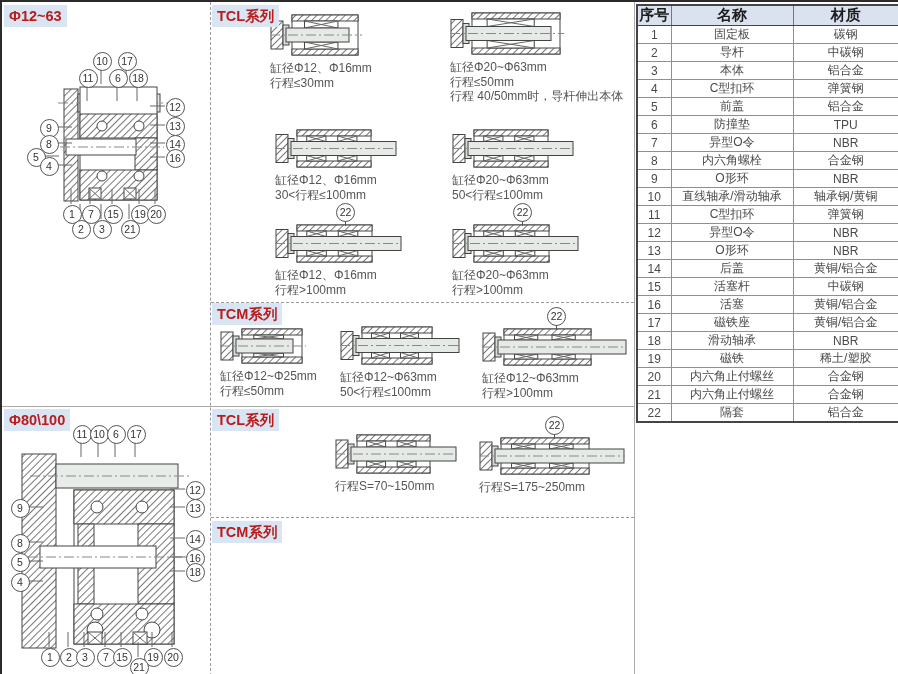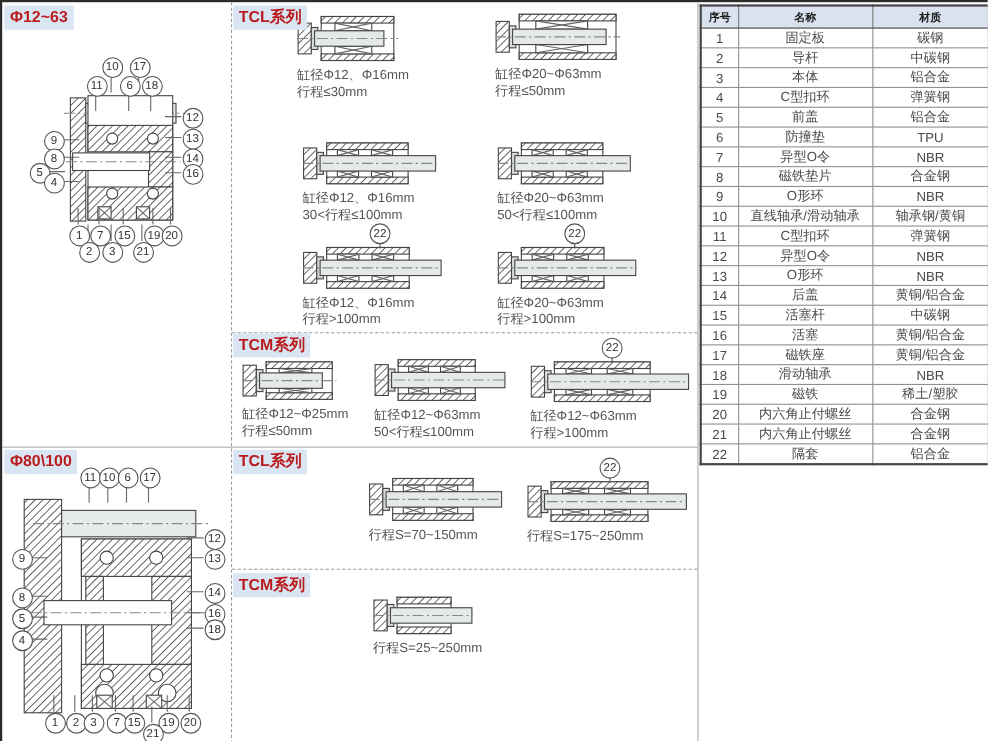--- a/index.html
+++ b/index.html
@@ -19,21 +19,21 @@
   .leaders{position:absolute;left:0;top:0;z-index:3;pointer-events:none;}
   .fig{position:absolute;z-index:2;}
   .fig svg{display:block;}
   .fig-cap{margin-top:3px;font-size:12px;line-height:14.5px;color:#555;white-space:nowrap;}
   .fig-co{position:absolute;top:-19px;left:50%;margin-left:-9px;width:17px;height:17px;
           border:1px solid #555;border-radius:50%;background:#fff;font-size:10.5px;
           line-height:17px;text-align:center;color:#333;z-index:4;}
   .fig-co::after{content:'';position:absolute;left:8px;top:17px;width:1px;height:5px;background:#555;}
   .parts-table{position:absolute;left:634px;top:2px;z-index:2;}
   .parts-table table{border-collapse:collapse;width:262px;table-layout:fixed;border:2px solid #444;}
-  .parts-table th{background:#d9e2ee;color:#1d1d1d;font-weight:bold;font-size:10px;
+  .parts-table th{background:#d9e2ee;color:#1d1d1d;font-weight:bold;font-size:15px;
       height:19px;border:1px solid #777;border-bottom:1px solid #444;padding:0;text-align:center;}
   .parts-table td{border:1px solid #8f8f8f;height:14px;font-size:12px;color:#4a4a4a;
       padding:0;text-align:center;white-space:nowrap;overflow:hidden;}
   .xsec{position:absolute;left:0;top:0;z-index:2;}
 </style>
 </head>
 <body>
 
 <div class="page">
 
@@ -231,20 +231,21 @@
         <line x1="37.12" y1="16.5" x2="84.24" y2="9" stroke="#666"></line>
         <rect x="37.12" y="30.5" width="47.12" height="7.5" fill="#fff" stroke="#444" stroke-width="1"></rect>
         <line x1="37.12" y1="30.5" x2="84.24" y2="38" stroke="#666"></line>
         <line x1="37.12" y1="38" x2="84.24" y2="30.5" stroke="#666"></line>
         <rect x="16" y="16.5" width="85" height="14" fill="#e6eae6" stroke="#444" stroke-width="1"></rect>
         <line x1="0" y1="23.5" x2="114" y2="23.5" stroke="#888" stroke-dasharray="10 3 2 3"></line>
       </svg>
       <div class="fig-cap">
         <div>缸径Φ20~Φ63mm</div>
         <div>行程≤50mm</div>
+        <div>行程 40/50mm时，导杆伸出本体</div>
       </div>
     </div>
   <div class="fig" style="left:273px;top:125px;width:140px">
       <svg width="122" height="43" viewBox="0 0 122 43">
         <rect x="22" y="3" width="74" height="37" fill="#fff" stroke="#444" stroke-width="1"></rect>
         <rect x="22" y="3" width="74" height="6" fill="url(#hatch)" stroke="#444" stroke-width="1"></rect>
         <rect x="22" y="34" width="74" height="6" fill="url(#hatch)" stroke="#444" stroke-width="1"></rect>
         <rect x="1" y="7.5" width="12" height="28" fill="url(#hatch)" stroke="#444" stroke-width="1"></rect>
         <rect x="13" y="11.5" width="6" height="20" fill="#d8dcd8" stroke="#444" stroke-width="1"></rect>
         <rect x="31.72" y="9" width="19.22" height="5.5" fill="#fff" stroke="#444" stroke-width="1"></rect>
@@ -475,34 +476,20 @@
         <line x1="70.56" y1="28" x2="94.12" y2="33" stroke="#666"></line>
         <line x1="70.56" y1="33" x2="94.12" y2="28" stroke="#666"></line>
         <rect x="16" y="14" width="129" height="14" fill="#e6eae6" stroke="#444" stroke-width="1"></rect>
         <line x1="0" y1="21" x2="146" y2="21" stroke="#888" stroke-dasharray="10 3 2 3"></line>
       </svg>
       <div class="fig-cap">
         <div>行程S=175~250mm</div>
       </div>
     </div>
 
-  <div class="fig" style="left:337px;top:538px;width:110px">
-      <svg width="91" height="39" viewBox="0 0 91 39">
-        <rect x="22" y="3" width="49" height="33" fill="#fff" stroke="#444" stroke-width="1"></rect>
-        <rect x="22" y="3" width="49" height="6" fill="url(#hatch)" stroke="#444" stroke-width="1"></rect>
-        <rect x="22" y="30" width="49" height="6" fill="url(#hatch)" stroke="#444" stroke-width="1"></rect>
-        <rect x="1" y="5.5" width="12" height="28" fill="url(#hatch)" stroke="#444" stroke-width="1"></rect>
-        <rect x="13" y="9.5" width="6" height="20" fill="#d8dcd8" stroke="#444" stroke-width="1"></rect>
-        <rect x="16" y="12.5" width="74" height="14" fill="#e6eae6" stroke="#444" stroke-width="1"></rect>
-        <line x1="0" y1="19.5" x2="91" y2="19.5" stroke="#888" stroke-dasharray="10 3 2 3"></line>
-      </svg>
-      <div class="fig-cap">
-        <div>行程S=25~250mm</div>
-      </div>
-    </div>
 
   <div class="parts-table">
     <table>
       <colgroup>
           <col style="width:34px">
           <col style="width:122px">
           <col style="width:106px">
         </colgroup>
       <thead>
         <tr>
@@ -542,21 +529,21 @@
             <td>防撞垫</td>
             <td>TPU</td>
           </tr>
           <tr>
             <td>7</td>
             <td>异型O令</td>
             <td>NBR</td>
           </tr>
           <tr>
             <td>8</td>
-            <td>磁铁垫片</td>
+            <td>内六角螺栓</td>
             <td>合金钢</td>
           </tr>
           <tr>
             <td>9</td>
             <td>O形环</td>
             <td>NBR</td>
           </tr>
           <tr>
             <td>10</td>
             <td>直线轴承/滑动轴承</td>

